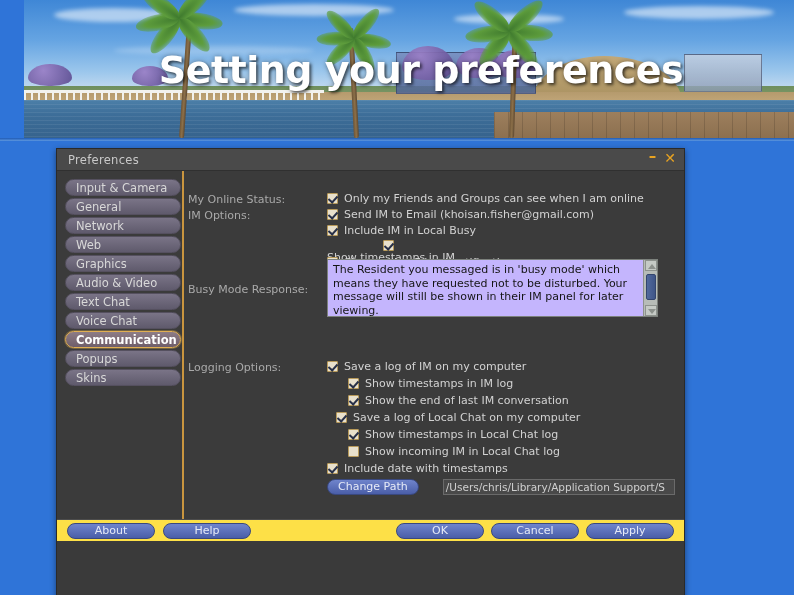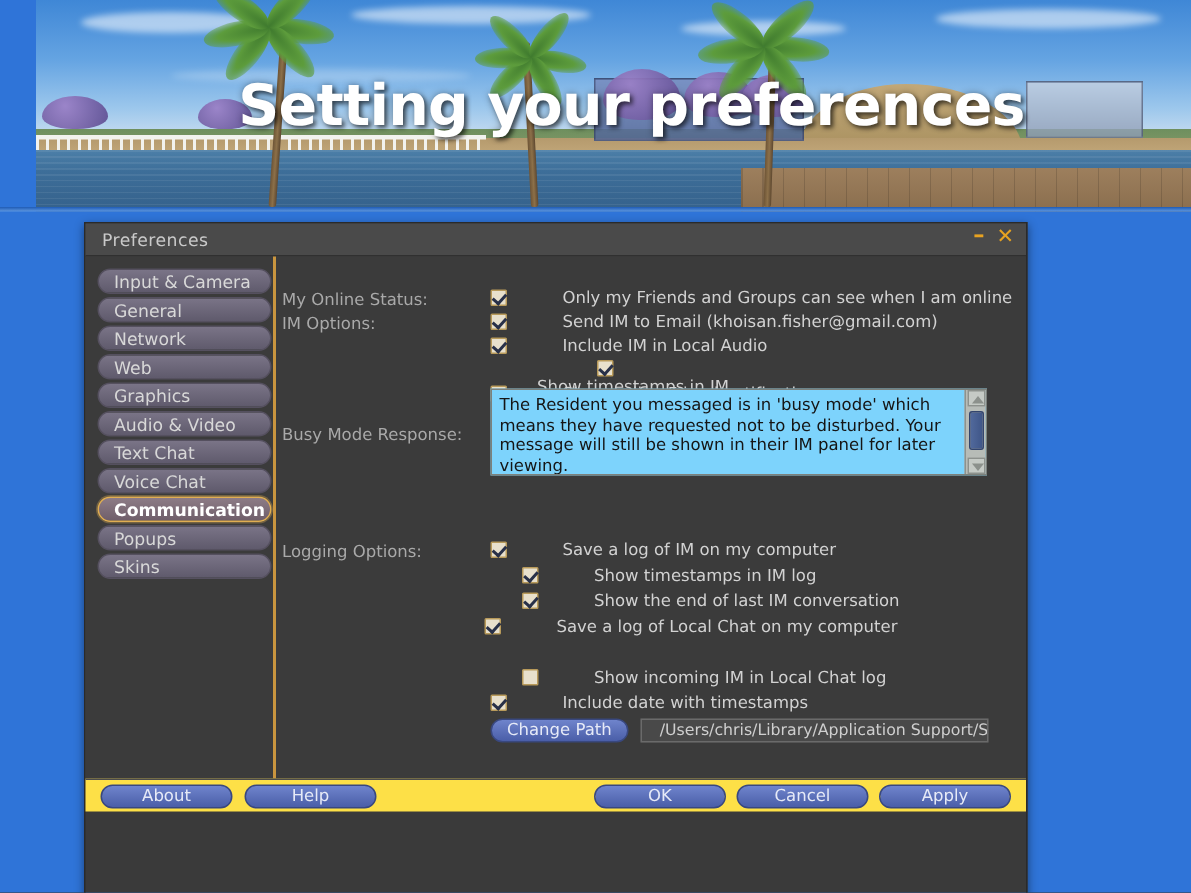--- a/index.html
+++ b/index.html
@@ -238,29 +238,28 @@
     left: 2px; top: 0px;
     width: 4px; height: 7px;
     border: solid #283048;
     border-width: 0 2px 2px 0;
     transform: rotate(42deg);
   }
   .cb-label {
     color: #d2d2d2;
     font-size: 11px;
     cursor: pointer;
-    margin-left: 31px;
   }
 
   
   .busy-box {
     position: absolute;
     left: 143px; top: 88px;
     width: 331px; height: 58px;
-    background: #7dd3fc;
+    background: #c4b5fd;
     border: 1px solid #7c817c;
     display: flex;
   }
   .busy-text {
     flex: 1;
     padding: 3px 5px;
     color: #151515;
     font-size: 11px;
     line-height: 13.5px;
     overflow: hidden;
@@ -316,21 +315,21 @@
     white-space: nowrap;
   }
   .path-field {
     margin-left: 8px;
     width: 232px; height: 16px;
     background: #494949;
     border: 1px solid #6a6a6a;
     color: #cfcfcf;
     font-size: 10.5px;
     line-height: 14px;
-    padding: 0 12px;
+    padding: 0 2px;
     overflow: hidden;
     white-space: nowrap;
     cursor: text;
   }
 
   
   .footer {
     position: relative;
     height: 22px;
     background: #fde047;
@@ -445,21 +444,21 @@
         <span class="cbox on"></span>
         <span class="cb-label">Only my Friends and Groups can see when I am online</span>
       </div>
 
       <div class="cb-row" style="left:143px;top:37px;">
         <span class="cbox on"></span>
         <span class="cb-label">Send IM to Email (khoisan.fisher@gmail.com)</span>
       </div>
       <div class="cb-row" style="left:143px;top:53px;">
         <span class="cbox on"></span>
-        <span class="cb-label">Include IM in Local Audio</span>
+        <span class="cb-label">Include IM in Local Busy</span>
       </div>
       <div class="cb-row" style="left:143px;top:69px;flex-direction:column;">
         <span class="cbox on"></span>
         <span class="cb-label">Show timestamps in IM</span>
       </div>
       <div class="cb-row" style="left:143px;top:85px;">
         <span class="cbox on"></span>
         <span class="cb-label">Show online Friend notifications</span>
       </div>
 
@@ -477,34 +476,38 @@
         <span class="cb-label">Save a log of IM on my computer</span>
       </div>
       <div class="cb-row" style="left:164px;top:206px;">
         <span class="cbox on"></span>
         <span class="cb-label">Show timestamps in IM log</span>
       </div>
       <div class="cb-row" style="left:164px;top:223px;">
         <span class="cbox on"></span>
         <span class="cb-label">Show the end of last IM conversation</span>
       </div>
-      <div class="cb-row" style="left:139px;top:240px;">
+      <div class="cb-row" style="left:152px;top:240px;">
         <span class="cbox on"></span>
         <span class="cb-label">Save a log of Local Chat on my computer</span>
+      </div>
+      <div class="cb-row" style="left:164px;top:257px;">
+        <span class="cbox on"></span>
+        <span class="cb-label">Show timestamps in Local Chat log</span>
       </div>
       <div class="cb-row" style="left:164px;top:274px;">
         <span class="cbox"></span>
         <span class="cb-label">Show incoming IM in Local Chat log</span>
       </div>
       <div class="cb-row" style="left:143px;top:291px;">
         <span class="cbox on"></span>
         <span class="cb-label">Include date with timestamps</span>
       </div>
 
-      <div class="path-row" style="top:308px;">
+      <div class="path-row" style="top:308px;gap:16px;">
         <div class="btn">Change Path</div>
         <div class="path-field">/Users/chris/Library/Application Support/S</div>
       </div>
 
     </div>
   </div>
 
   <div class="footer">
     <div class="btn fb-about">About</div>
     <div class="btn fb-help">Help</div>

